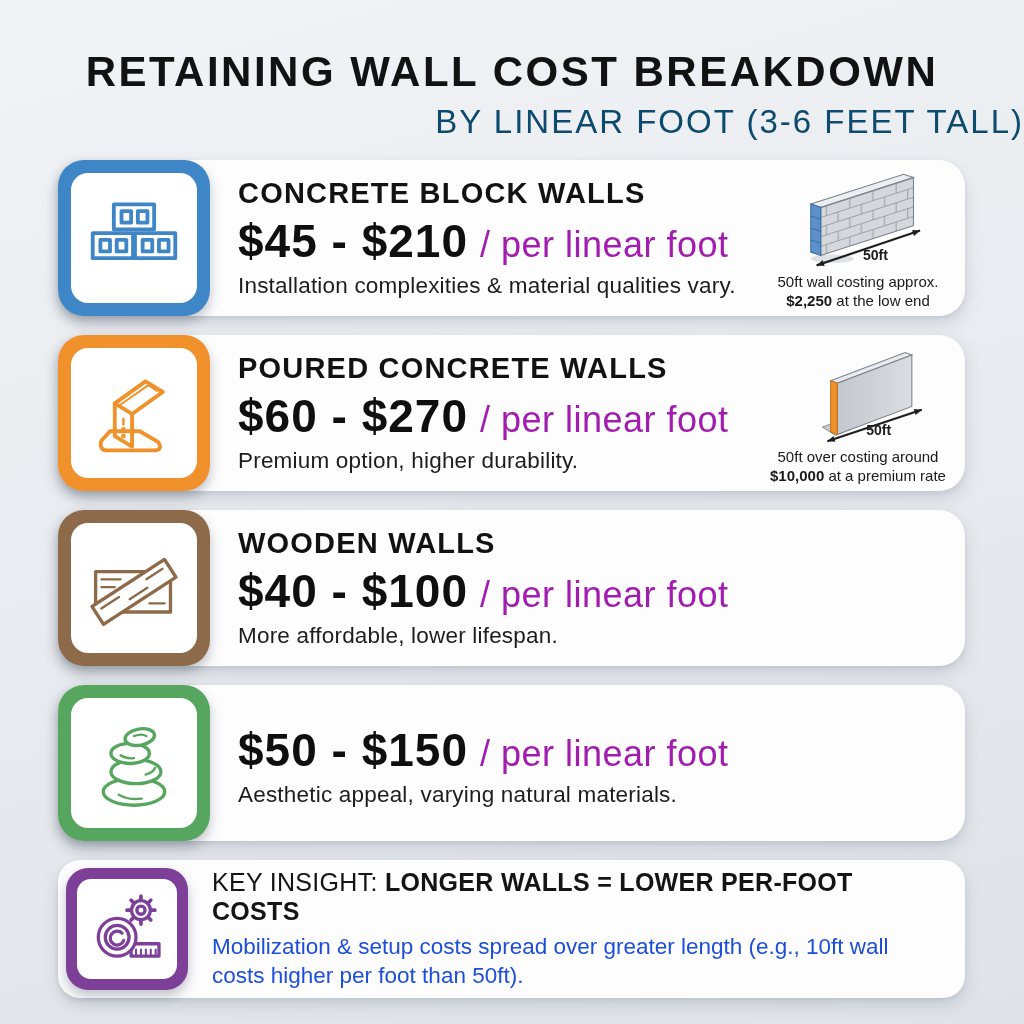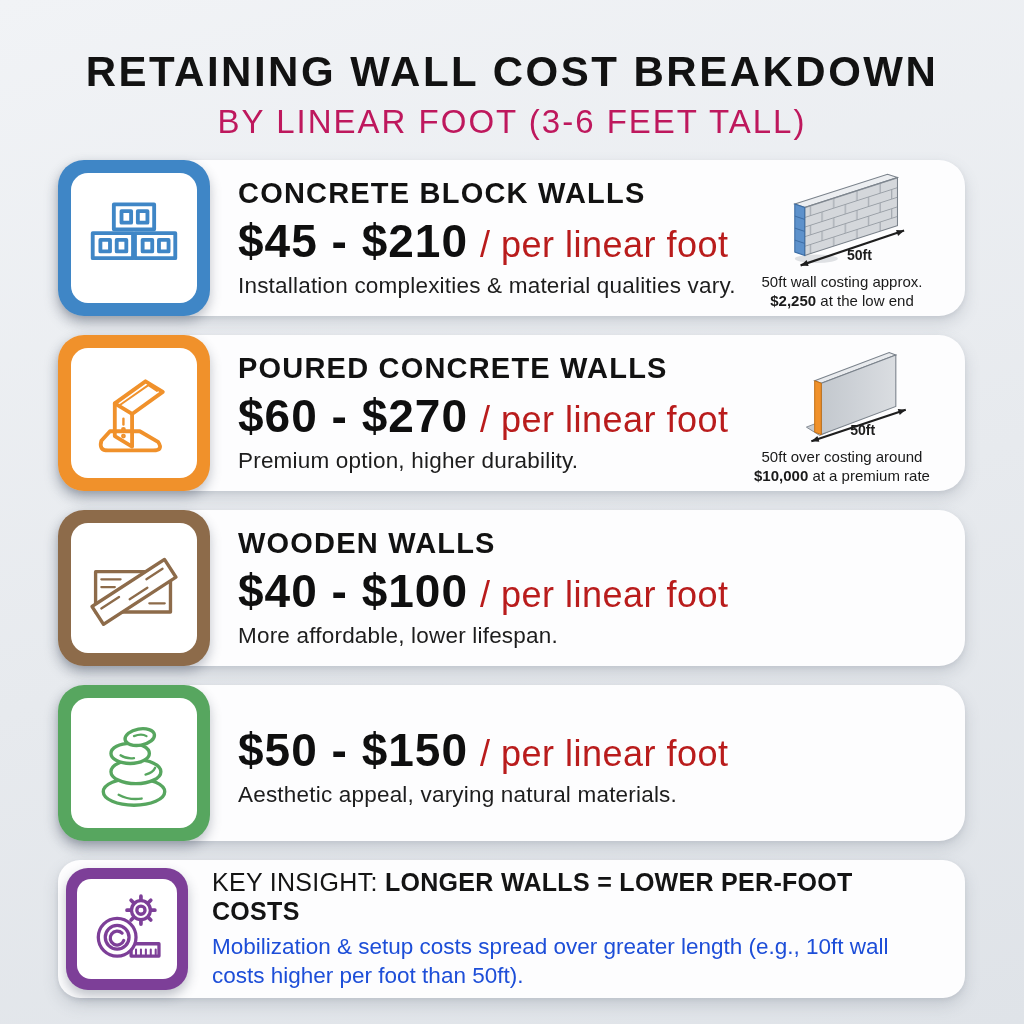--- a/index.html
+++ b/index.html
@@ -5,43 +5,43 @@
   html,body{margin:0;padding:0;}
   body{
     width:1024px;height:1024px;
     font-family:"Liberation Sans","DejaVu Sans",sans-serif;
     background:linear-gradient(165deg,#f1f3f6 0%,#e7eaee 55%,#dfe3e8 100%);
     color:#141414;
   }
   .canvas{position:relative;width:1024px;height:1024px;overflow:hidden;}
   header{text-align:center;padding-top:48px;}
   .title-1{margin:0;font-size:42px;font-weight:800;letter-spacing:2.5px;color:#121212;}
-  .title-2{margin:7px 0 0;font-size:33px;font-weight:500;letter-spacing:2px;color:#be185d;}
+  .title-2{margin:7px 0 0;font-size:33px;font-weight:500;letter-spacing:2px;color:#0c4a6e;text-align:right;}
   .cards{position:absolute;left:58px;right:59px;top:160px;display:flex;flex-direction:column;gap:19px;}
   .card{
     background:#fdfdfe;border-radius:26px;height:156px;
     box-shadow:0 7px 16px rgba(90,100,115,.20),0 2px 4px rgba(90,100,115,.10);
     display:flex;align-items:center;
   }
   .icon-box{
     width:152px;height:156px;border-radius:26px;flex:none;position:relative;
     box-shadow:0 6px 12px rgba(50,60,80,.30);
   }
   .icon-inner{
     position:absolute;inset:13px;background:#ffffff;border-radius:17px;
     display:flex;align-items:center;justify-content:center;
   }
   .icon-inner svg{width:96px;height:96px;display:block;}
   .card-text{flex:1;padding-left:28px;min-width:0;}
   .card-title{margin:0;font-size:29px;font-weight:800;letter-spacing:1.2px;color:#121212;}
   .price-row{margin-top:4px;display:flex;align-items:baseline;}
   .price-range{font-size:46px;font-weight:800;letter-spacing:1px;color:#0f0f0f;}
-  .price-unit{font-size:36px;font-weight:400;margin-left:12px;color:#b91c1c;letter-spacing:.5px;}
+  .price-unit{font-size:36px;font-weight:400;margin-left:12px;color:#a21caf;letter-spacing:.5px;}
   .note{margin:5px 0 0;font-size:22.5px;color:#1d1d1d;letter-spacing:.2px;}
-  .illus{width:198px;flex:none;text-align:center;padding-right:24px;}
+  .illus{width:198px;flex:none;text-align:center;padding-right:8px;}
   .illus svg{display:block;margin:0 auto;width:150px;height:106px;}
   .cap{font-size:15px;line-height:1.3;color:#1a1a1a;margin-top:0;}
   .cap b{font-weight:800;}
   .key-card{height:138px;border-radius:22px;}
   .key-card .icon-box{width:122px;height:122px;margin-left:8px;border-radius:22px;}
   .key-card .icon-inner{inset:11px;border-radius:14px;}
   .key-card .icon-inner svg{width:82px;height:82px;}
   .key-card .card-text{padding-left:24px;padding-right:46px;}
   .key-head{font-size:25px;color:#141414;letter-spacing:.3px;}
   .kh-label{font-weight:500;}

